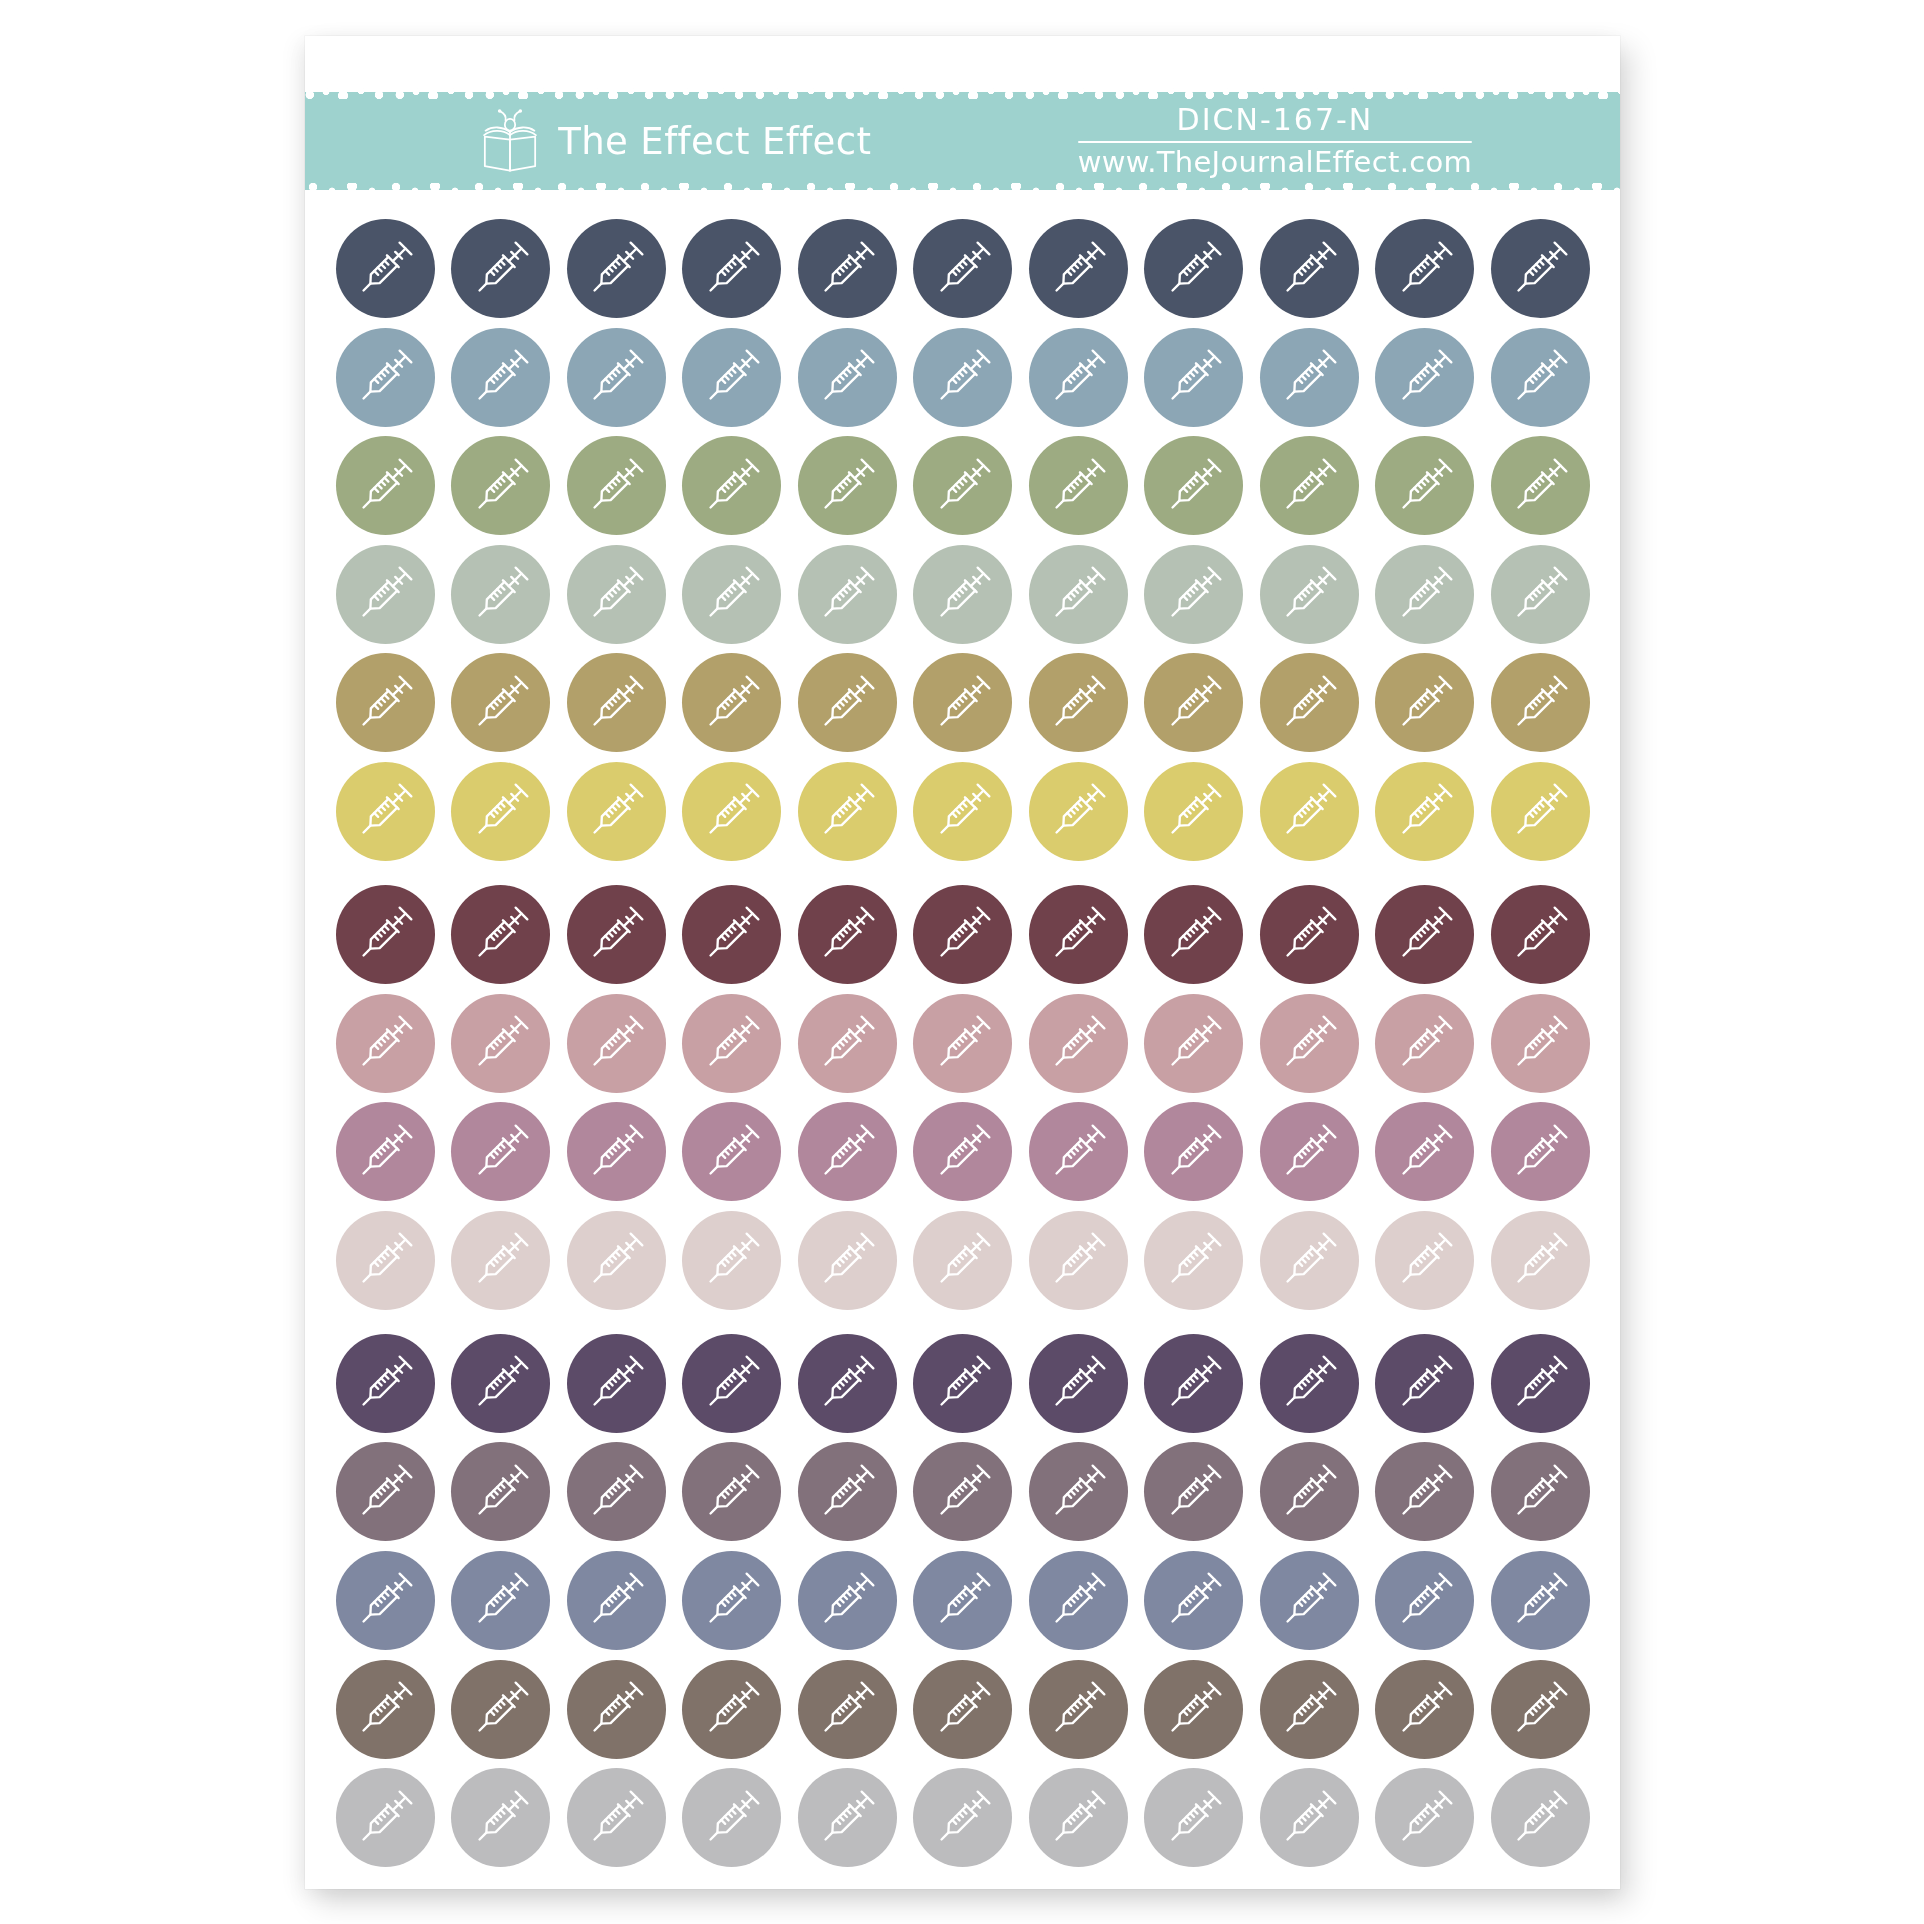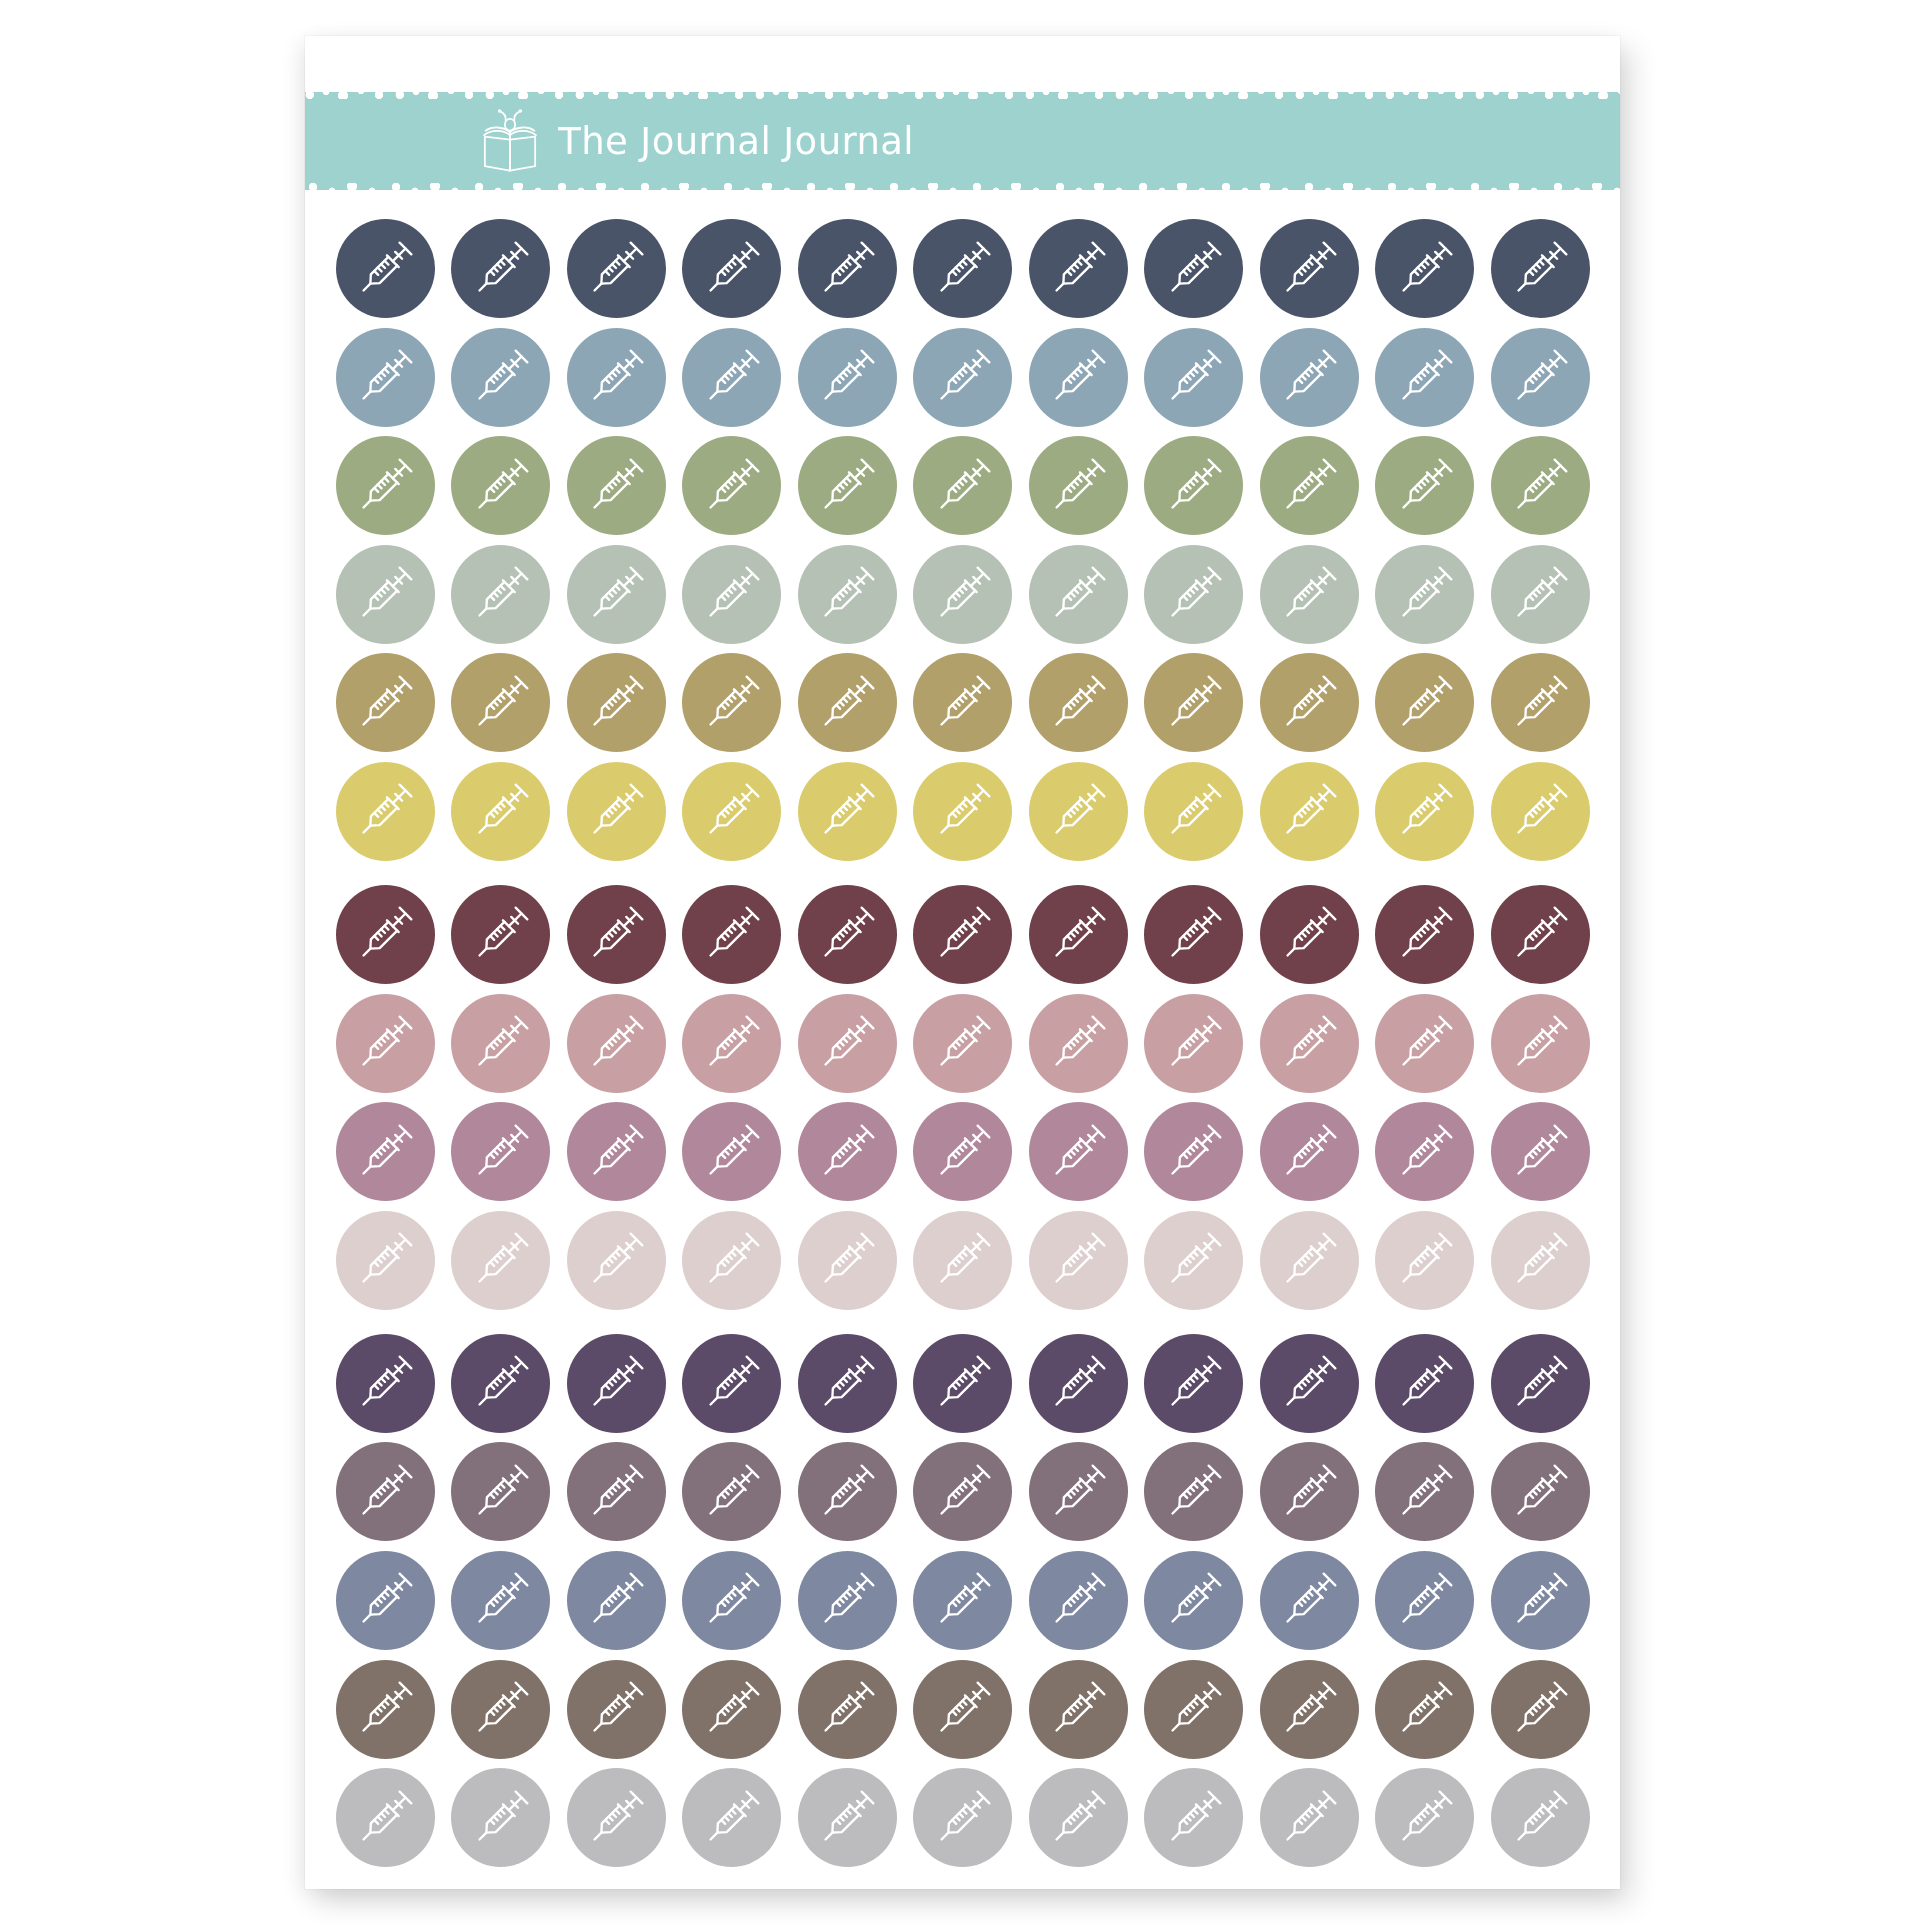--- a/index.html
+++ b/index.html
@@ -184,23 +184,28 @@
             <path d="M50 38 C60 30, 74 30, 83 36"></path>
             <path d="M50 42 C60 34, 76 35, 85 42"></path>
 
             <path d="M50 48 L16 44 L16 84 L50 90 Z"></path>
 
             <path d="M50 48 L84 44 L84 84 L50 90 Z"></path>
 
             <path d="M50 48 L50 90"></path>
           </svg>
         </span>
-        <span id="brand-name">The Journal Journal</span>
+        <span id="brand-name">The Effect Effect</span>
       </div>
 
+      <div id="meta-block">
+        <span id="product-code">DICN-167-N</span>
+        <span id="code-divider"></span>
+        <span id="site-url">www.TheJournalEffect.com</span>
+      </div>
 
     </div>
 
     <div id="sticker-grid">
         <div class="sticker-row">
           <div class="sticker" style="background: rgb(74, 84, 104);"><span style="display: contents;">
   <svg viewBox="0 0 100 100" fill="none" stroke="#ffffff" stroke-width="3.4" stroke-linecap="round" stroke-linejoin="round">
     <g transform="rotate(45 50 50)">
 
       <path d="M50 8 L50 22"></path>

